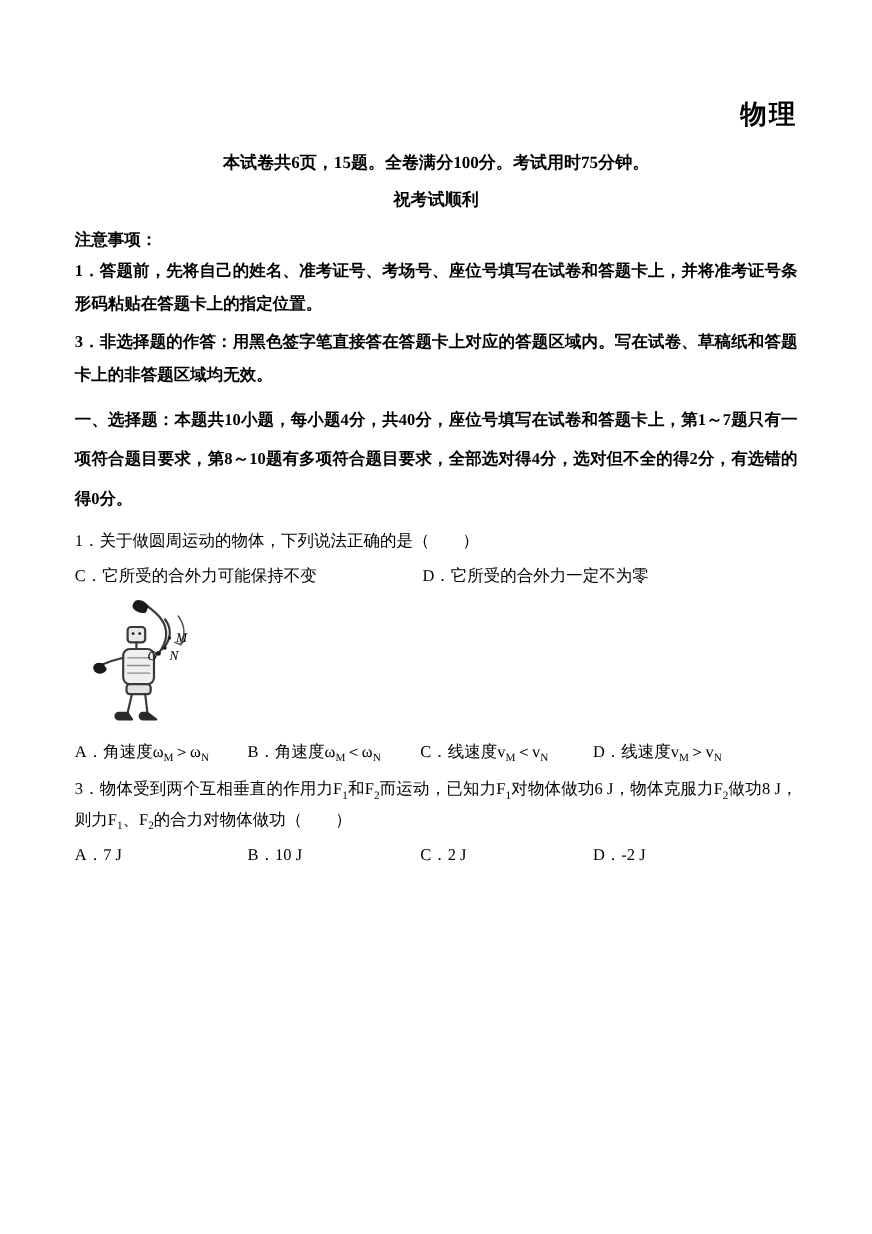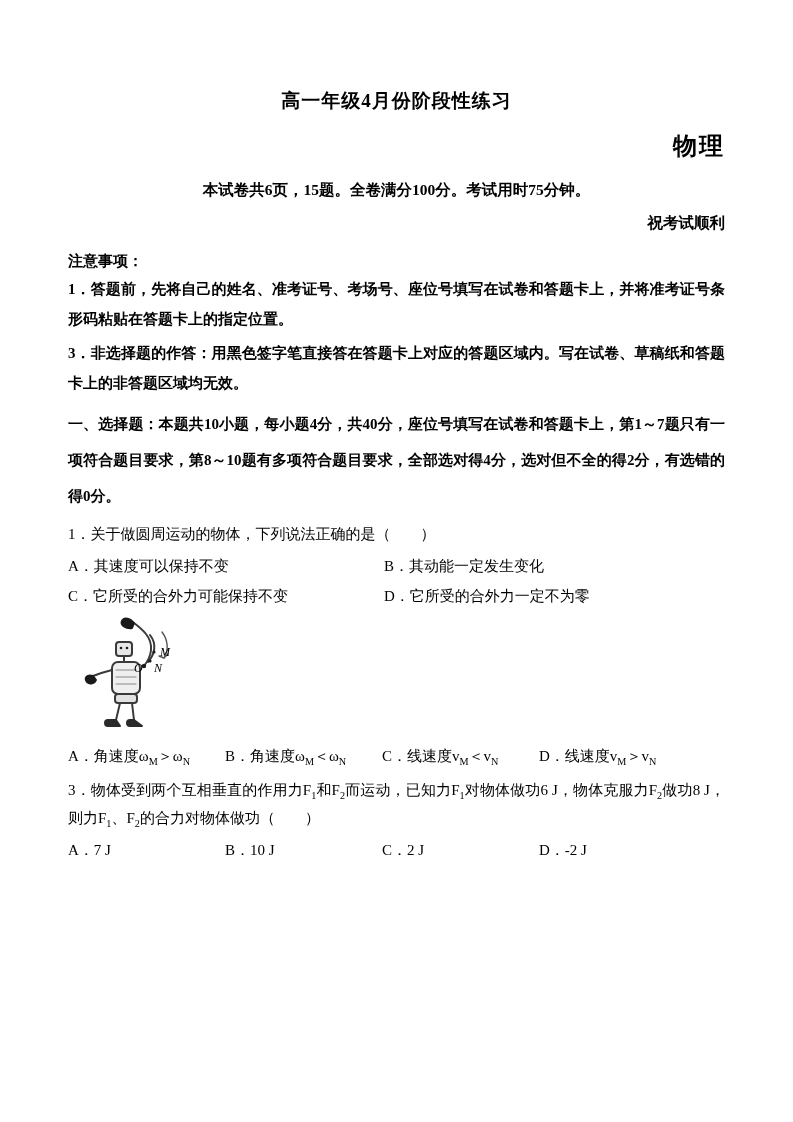--- a/index.html
+++ b/index.html
@@ -35,21 +35,21 @@
   }
   .info-line {
     font-size: 15.5px;
     font-weight: bold;
     text-align: center;
     margin: 0 0 12px 0;
   }
   .wish-line {
     font-size: 15.5px;
     font-weight: bold;
-    text-align: right;
+    text-align: center;
     margin: 0 0 14px 0;
   }
   .notice-header {
     font-weight: bold;
     margin: 0 0 0 0;
     line-height: 26px;
   }
   .notice-item {
     font-weight: bold;
     margin: 0 0 4px 0;
@@ -78,39 +78,35 @@
     width: 120px;
     height: 122px;
   }
   .figure-wrap svg { display: block; }
 </style>
 </head>
 <body>
 
 <div class="page">
 
-  <h1 class="title">高一年级4月份阶段性练习</h1>
 
   <h2 class="subject">物理</h2>
 
   <p class="info-line">本试卷共6页，15题。全卷满分100分。考试用时75分钟。</p>
 
   <p class="wish-line">祝考试顺利</p>
 
   <p class="notice-header">注意事项：</p>
 
   <p class="notice-item">1．答题前，先将自己的姓名、准考证号、考场号、座位号填写在试卷和答题卡上，并将准考证号条形码粘贴在答题卡上的指定位置。</p>
   <p class="notice-item">3．非选择题的作答：用黑色签字笔直接答在答题卡上对应的答题区域内。写在试卷、草稿纸和答题卡上的非答题区域均无效。</p>
 
   <p class="section-header">一、选择题：本题共10小题，每小题4分，共40分，座位号填写在试卷和答题卡上，第1～7题只有一项符合题目要求，第8～10题有多项符合题目要求，全部选对得4分，选对但不全的得2分，有选错的得0分。</p>
 
   <p class="q-stem">1．关于做圆周运动的物体，下列说法正确的是（　　）</p>
-  <div class="opt-row">
-    <span class="opt-2col">A．其速度可以保持不变</span><span class="opt-2col-last">B．其动能一定发生变化</span>
-  </div>
   <div class="opt-row">
     <span class="opt-2col">C．它所受的合外力可能保持不变</span><span class="opt-2col-last">D．它所受的合外力一定不为零</span>
   </div>
 
 
   <div class="figure-wrap">
     <svg width="120" height="122" viewBox="0 0 120 122">
       <g stroke="#3a3a3a" stroke-width="2" fill="none" stroke-linecap="round" stroke-linejoin="round">
 
         <path d="M62,52 C70,42 72,30 64,20 C60,15 56,12 52,9"></path>

